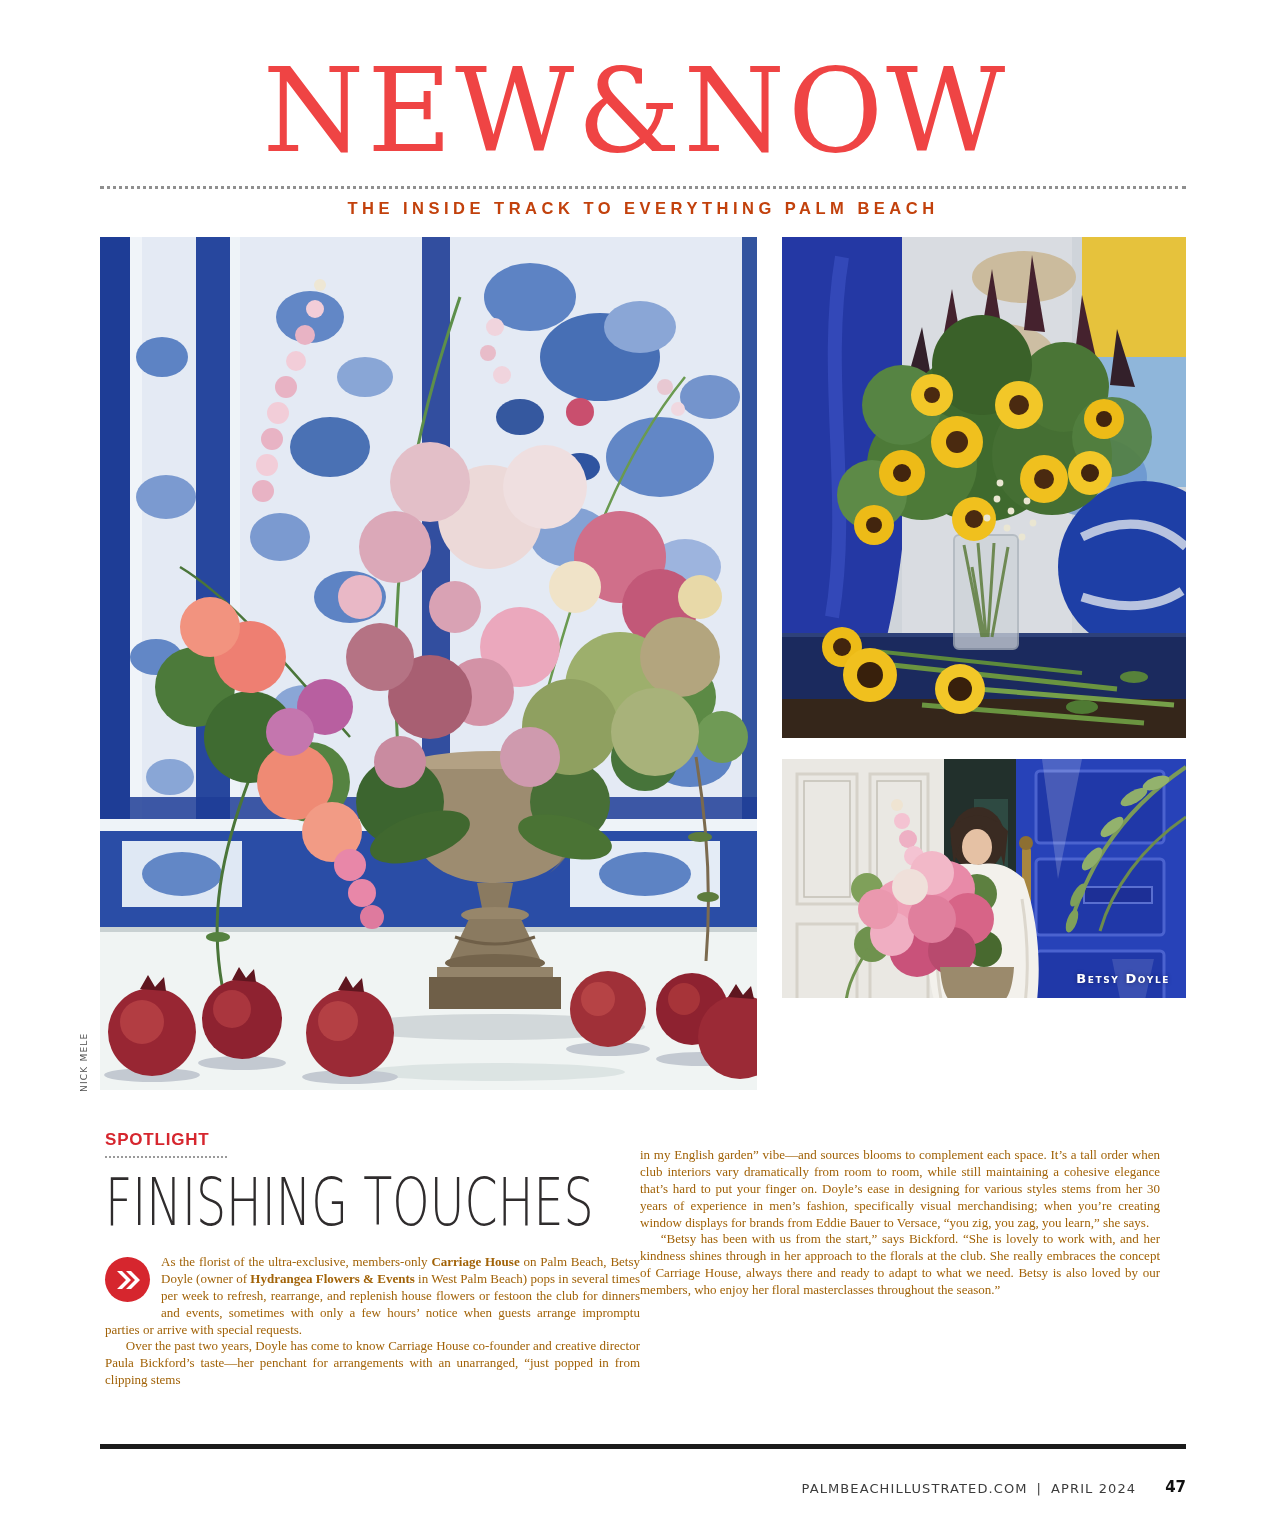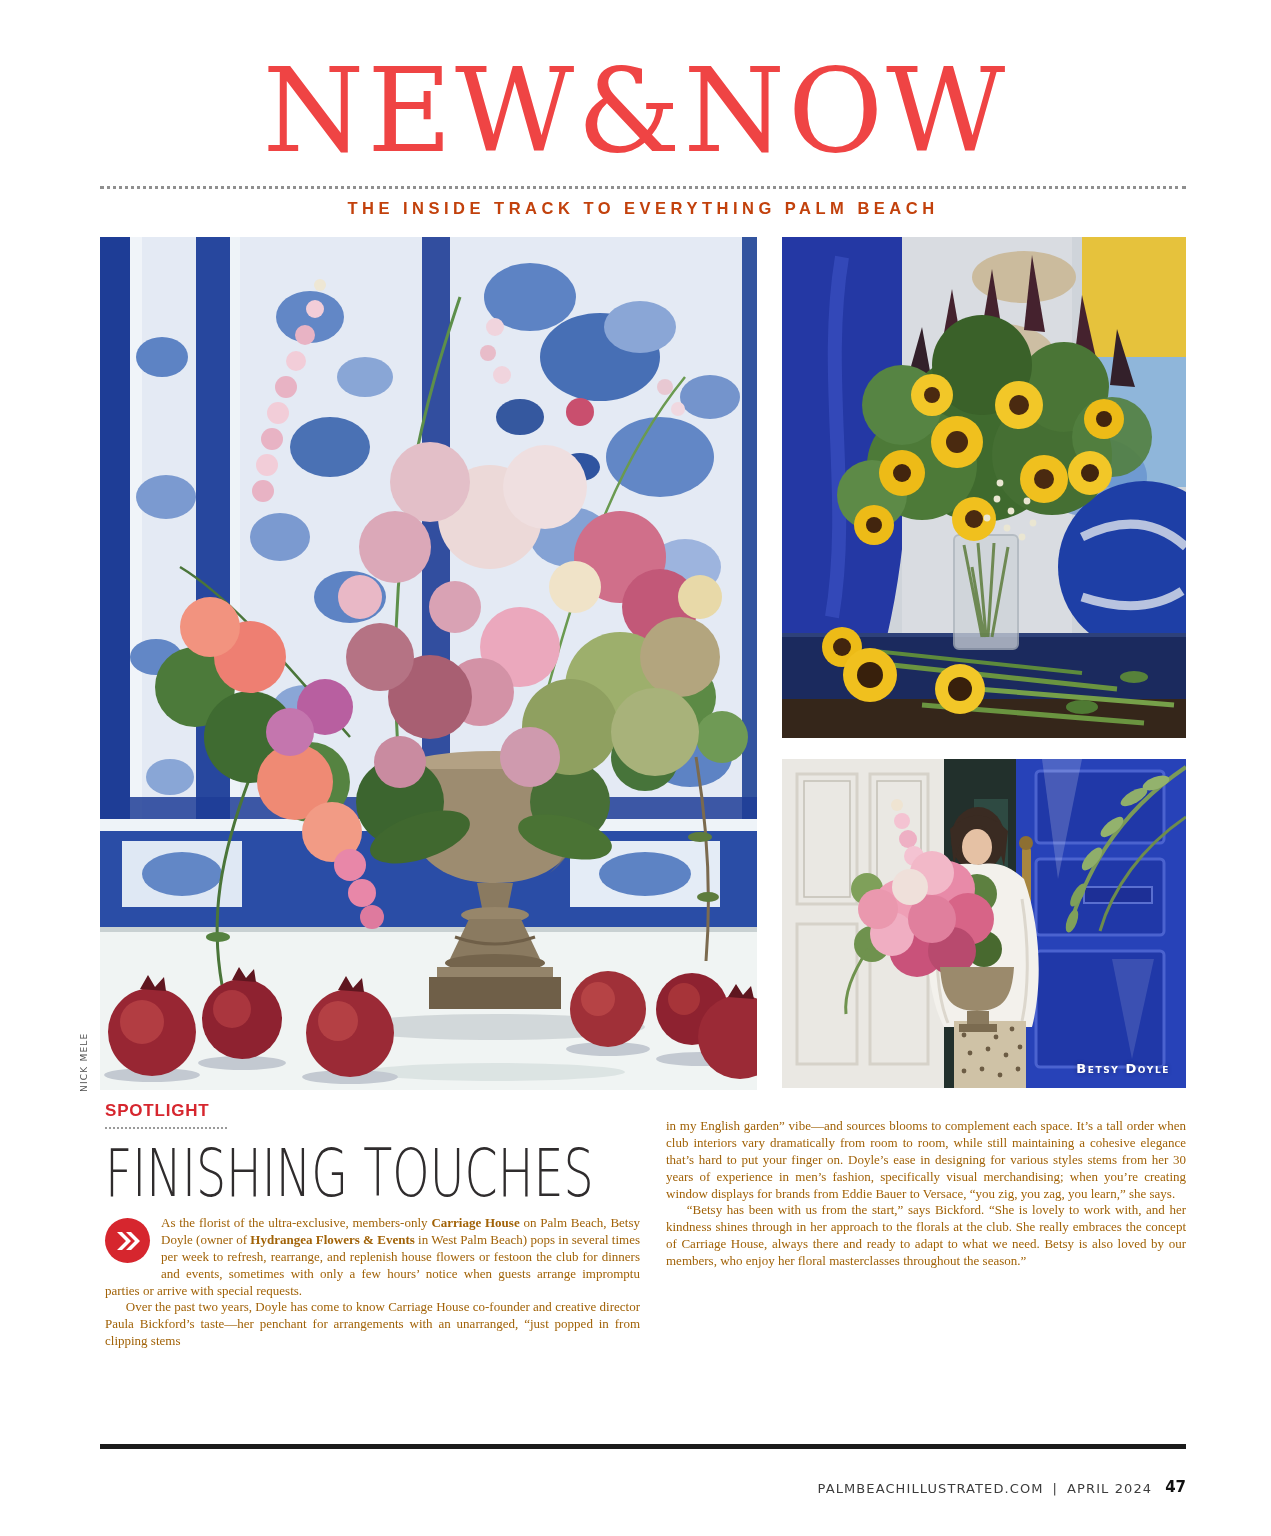--- a/index.html
+++ b/index.html
@@ -22,43 +22,43 @@
   .tagline {
     position:absolute; top:199px; left:100px; width:1086px; text-align:center;
     font-family:"Liberation Sans", sans-serif; font-weight:bold;
     font-size:16.5px; letter-spacing:4.5px; color:#c2410c;
   }
   
   .photo { position:absolute; overflow:hidden; background:#dde3ec; }
   .photo svg { display:block; }
   .photo-main      { left:100px; top:237px; width:657px; height:853px; }
   .photo-sun       { left:782px; top:237px; width:404px; height:501px; }
-  .photo-portrait  { left:782px; top:759px; width:404px; height:329px; }
+  .photo-portrait  { left:782px; top:759px; width:404px; height:239px; }
   .portrait-caption {
     position:absolute; right:16px; bottom:12px; color:#ffffff;
     font-family:"DejaVu Sans", sans-serif; font-weight:bold;
     font-size:13px; letter-spacing:1.6px; font-variant:small-caps;
     text-shadow:0 0 4px rgba(0,0,40,.45);
   }
   .credit-vertical {
     position:absolute; left:79px; top:1008px; height:84px;
     writing-mode:vertical-rl; transform:rotate(180deg);
     font-family:"DejaVu Sans", sans-serif; font-size:9px;
     letter-spacing:1.2px; color:#4d4d4d;
   }
   
-  .article { position:absolute; left:105px; top:1101px; width:1081px; display:flex; gap:26px; }
+  .article { position:absolute; left:105px; top:1130px; width:1081px; display:flex; }
   .col-left  { width:535px; }
   .col-right { width:520px; padding-top:17px; }
   .spotlight {
     font-family:"Liberation Sans", sans-serif; font-weight:bold;
     font-size:17px; letter-spacing:0.8px; color:#d6262e;
   }
   .spotlight-dots { width:122px; border-top:2px dotted #9a9a9a; margin:6px 0 10px; }
-  .headline-wrap { height:76px; }
+  .headline-wrap { height:76px; margin-bottom:10px; }
   .headline {
     display:inline-block; transform:scaleX(0.72); transform-origin:left top;
     font-family:"DejaVu Sans", sans-serif; font-weight:200;
     font-size:66px; line-height:1.05; color:#2f2c2d; white-space:nowrap;
   }
   .body-text { font-size:13px; line-height:1.3; text-align:justify; color:#a16207; }
   .body-text p + p { text-indent:1.6em; }
   .badge {
     float:left; width:45px; height:45px; border-radius:50%;
     background:#d6262e; margin:3px 11px 3px 0;
@@ -67,21 +67,21 @@
   .badge svg { display:block; }
   b.runbold { font-weight:bold; }
   .sites-line { font-style:italic; text-align:left; }
   
   .bottom-rule { position:absolute; left:100px; top:1444px; width:1086px; height:5px; background:#1b1b1b; }
   .folio {
     position:absolute; top:1478px; right:85px; display:flex; align-items:flex-end; gap:9px;
     font-family:"DejaVu Sans", sans-serif; font-size:13px;
     letter-spacing:1.1px; color:#3c3c3c;
   }
-  .folio .page-num { font-weight:bold; font-size:15px; color:#111; margin-left:4px; letter-spacing:0; }
+  .folio .page-num { font-weight:bold; font-size:15px; color:#111; margin-left:20px; letter-spacing:0; }
 </style>
 </head>
 <body>
 
 <div class="page">
 
   <div class="masthead">NEW&amp;NOW</div>
   <div class="dotted-rule"></div>
   <div class="tagline">THE INSIDE TRACK TO EVERYTHING PALM BEACH</div>
 

